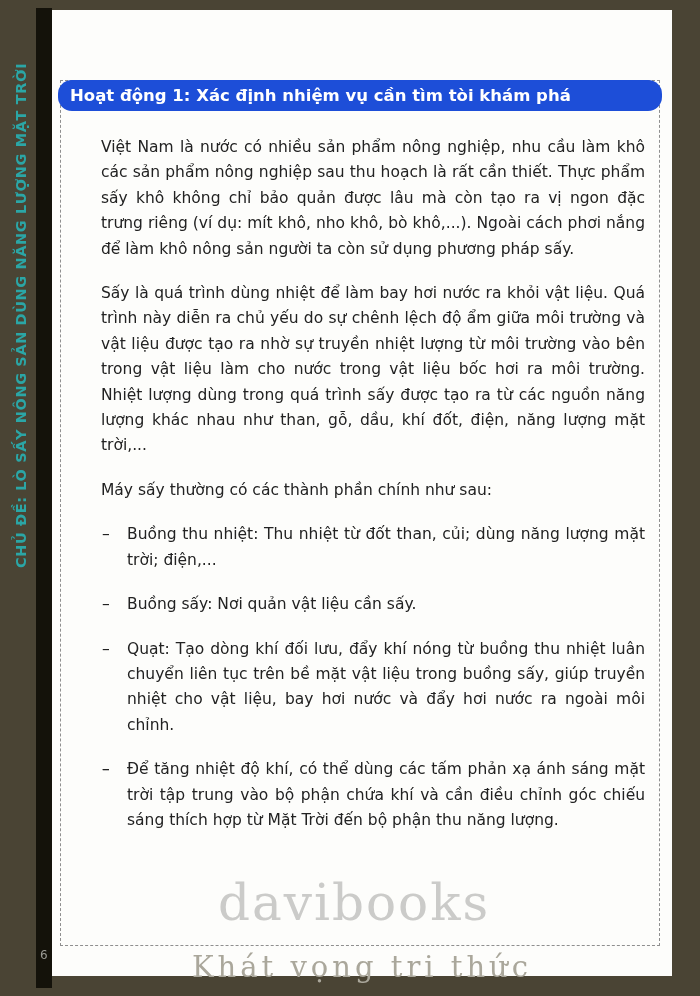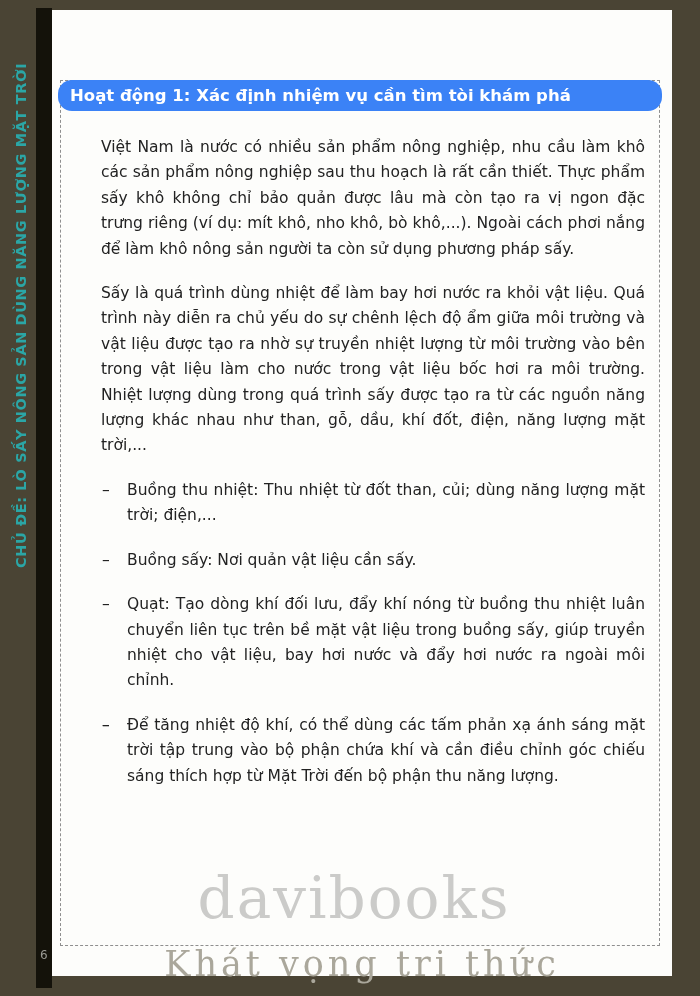--- a/index.html
+++ b/index.html
@@ -23,37 +23,37 @@
     color:#9a9a94;font-size:12px;
   }
   .page{
     position:absolute;left:52px;top:10px;width:620px;height:966px;
     background:#fdfdfb;
   }
   .watermark-title{
     position:absolute;left:0;right:16px;bottom:44px;z-index:0;
     text-align:center;
     font-family:"DejaVu Serif","Liberation Serif",serif;
-    font-size:58px;color:#cbcbc9;letter-spacing:2px;
+    font-size:50px;color:#cbcbc9;letter-spacing:2px;
     pointer-events:none;
   }
   .watermark-subtitle{
     position:absolute;left:0;right:0;bottom:-8px;z-index:2;
     text-align:center;
     font-family:"DejaVu Serif","Liberation Serif",serif;
-    font-size:35px;color:#aaa79b;letter-spacing:4px;
+    font-size:29px;color:#aaa79b;letter-spacing:4px;
     pointer-events:none;
   }
   .dashed-box{
     position:absolute;left:8px;right:12px;top:70px;bottom:30px;
     border:1px dashed #8f8f8f;z-index:1;
   }
   .activity-header{
     margin:-1px -3px 0 -3px;height:31px;
-    background:#3b82f6;color:#ffffff;
+    background:#1d4ed8;color:#ffffff;
     display:flex;align-items:center;
     padding:0 12px;
     font-weight:bold;font-size:16.5px;border-radius:14px;
   }
   .content{
     padding:24px 14px 0 40px;
     color:#222222;font-size:15.5px;line-height:1.64;
   }
   .para{
     margin:0 0 19px 0;text-align:justify;
@@ -83,20 +83,21 @@
   <div class="dashed-box">
 
     <div class="activity-header">Hoạt động 1: Xác định nhiệm vụ cần tìm tòi khám phá</div>
 
     <div class="content">
 
       <p class="para">Việt Nam là nước có nhiều sản phẩm nông nghiệp, nhu cầu làm khô các sản phẩm nông nghiệp sau thu hoạch là rất cần thiết. Thực phẩm sấy khô không chỉ bảo quản được lâu mà còn tạo ra vị ngon đặc trưng riêng (ví dụ: mít khô, nho khô, bò khô,...).  Ngoài cách phơi nắng để làm khô nông sản người ta còn sử dụng phương pháp sấy.</p>
 
       <p class="para">Sấy là quá trình dùng nhiệt để làm bay hơi nước ra khỏi vật liệu. Quá trình này diễn ra chủ yếu do sự chênh lệch độ ẩm giữa môi trường và vật liệu được tạo ra nhờ sự truyền nhiệt lượng từ môi trường vào bên trong vật liệu làm cho nước trong vật liệu bốc hơi ra môi trường. Nhiệt lượng dùng trong quá trình sấy được tạo ra từ các nguồn năng lượng khác nhau như than, gỗ, dầu, khí đốt, điện, năng lượng mặt trời,...</p>
 
+      <p class="para">Máy sấy thường có các thành phần chính như sau:</p>
 
       <div class="li">
         <span class="dash">–</span>
         <span>Buồng thu nhiệt: Thu nhiệt từ đốt than, củi; dùng năng lượng mặt trời; điện,...</span>
       </div>
 
       <div class="li">
         <span class="dash">–</span>
         <span>Buồng sấy: Nơi quản vật liệu cần sấy.</span>
       </div>

